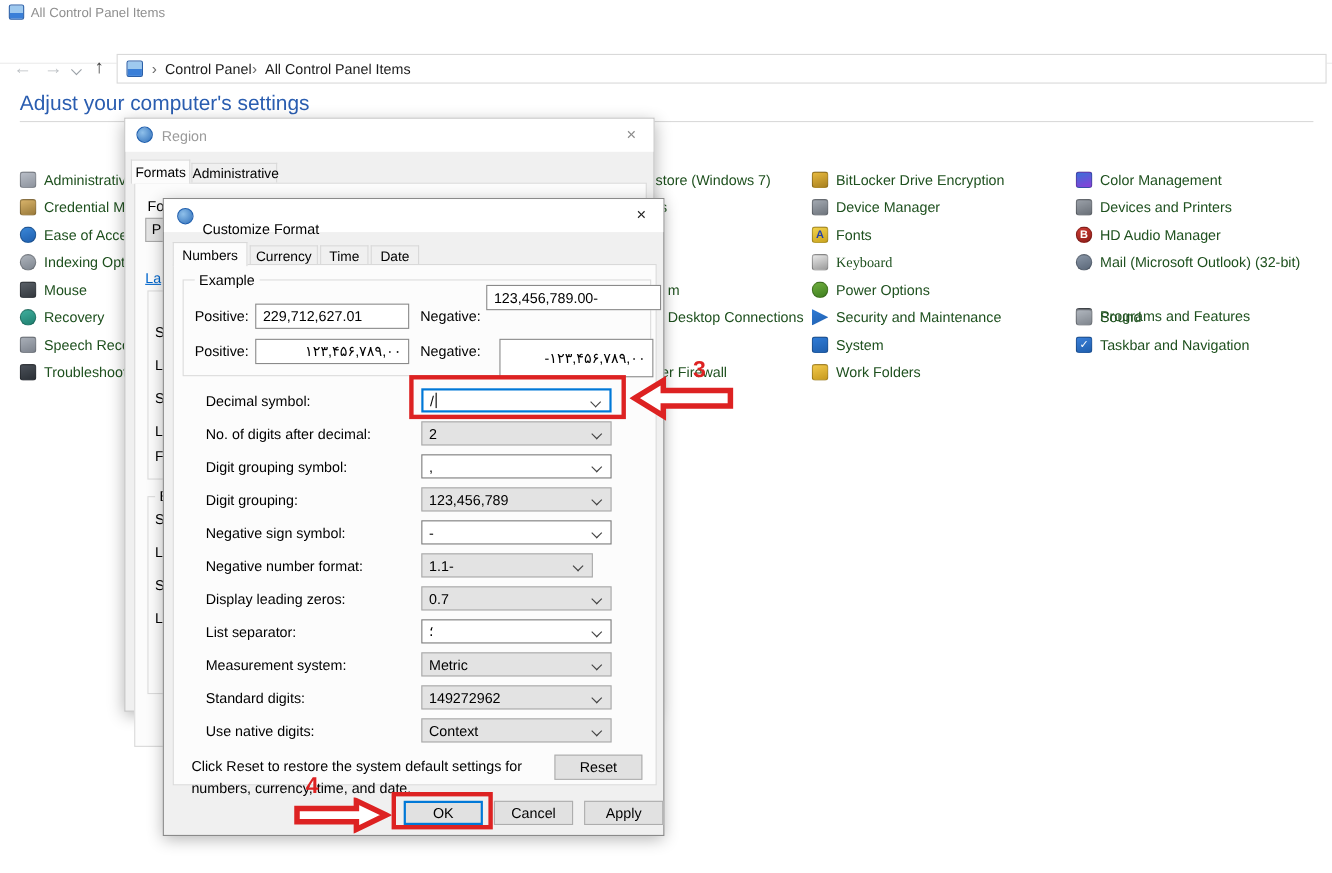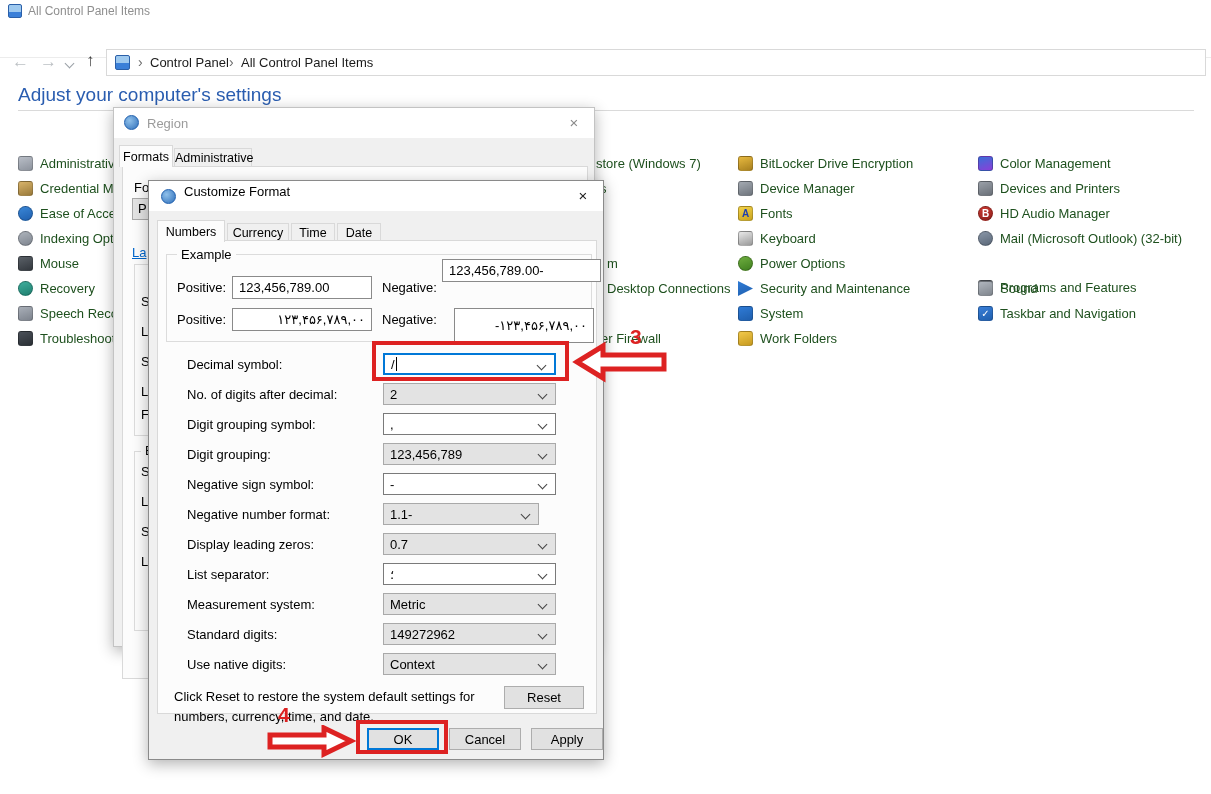--- a/index.html
+++ b/index.html
@@ -160,21 +160,21 @@
       <div class="cp-item" style="top: 25px; left: 0px;">
         <span class="cp-icon" style="background: linear-gradient(160deg, rgb(163, 169, 177), rgb(111, 117, 125)); border-radius: 3px;"></span>
         <span class="cp-label">Device Manager</span>
       </div>
       <div class="cp-item" style="top: 50px; left: 0px;">
         <span class="cp-icon" style="background: linear-gradient(160deg, rgb(242, 210, 75), rgb(202, 164, 31)); border-radius: 3px;">
           <span class="g" style="color: rgb(31, 63, 174);">A</span>
         </span>
         <span class="cp-label">Fonts</span>
       </div>
-      <div class="cp-item" style="top: 75px; left: 0px;">
+      <div class="cp-item" style="top: 75px; left: 0px; font-family: Liberation Serif, serif;">
         <span class="cp-icon" style="background: linear-gradient(160deg, rgb(233, 233, 233), rgb(154, 154, 154)); border-radius: 3px;"></span>
         <span class="cp-label">Keyboard</span>
       </div>
       <div class="cp-item" style="top: 100px; left: 0px;">
         <span class="cp-icon" style="background: linear-gradient(160deg, rgb(111, 174, 63), rgb(63, 127, 31)); border-radius: 50%;"></span>
         <span class="cp-label">Power Options</span>
       </div>
       <div class="cp-item" style="top: 125px; left: 0px;">
         <span class="cp-icon" style="background: linear-gradient(160deg, rgb(47, 123, 214), rgb(31, 95, 174)); clip-path: polygon(0px 0px, 100% 50%, 0px 100%); border: none;"></span>
         <span class="cp-label">Security and Maintenance</span>
@@ -249,38 +249,38 @@
           <span class="rg-letter" style="left: 18px; top: 327px;">L</span>
           <span class="rg-letter" style="left: 18px; top: 357px;">S</span>
           <span class="rg-letter" style="left: 18px; top: 387px;">L</span>
         </div>
     </div>
   </div>
 
   <div id="cust-dialog" class="abs dialog">
     <div class="abs dlg-titlebar">
       <span class="abs dlg-icon" style="left:12px;top:8px"></span>
-      <span class="abs dlg-title" style="left:35px;top:3px;color:#000">Customize Format</span>
+      <span class="abs dlg-title" style="left:35px;top:20px;color:#000">Customize Format</span>
       <span class="abs dlg-close" style="right:6px;top:4px;color:#222">×</span>
     </div>
     <div id="cust-tabs">
         <div class="abs tab active" style="left: 8px; width: 68px; top: 39px; height: 22px; line-height: 22px;">Numbers</div>
         <div class="abs tab inactive" style="left: 78px; width: 62px; top: 42px; height: 19px; line-height: 18px;">Currency</div>
         <div class="abs tab inactive" style="left: 142px; width: 44px; top: 42px; height: 19px; line-height: 18px;">Time</div>
         <div class="abs tab inactive" style="left: 188px; width: 44px; top: 42px; height: 19px; line-height: 18px;">Date</div>
       </div>
 
     <div id="cust-page" class="abs tabpage">
 
       <div class="abs grp" style="left:8px;top:13px;width:426px;height:88px">
         <span class="grp-legend" style="left:10px">Example</span>
       </div>
       <span class="abs lbl" style="left:19px;top:39px">Positive:</span>
       <div class="abs txtbox" style="left:74px;top:35px;width:140px;height:23px">
-          <span class="bidi">123,456,789.00</span>
+          <span class="bidi">229,712,627.01</span>
         </div>
       <span class="abs lbl" style="left:224px;top:39px">Negative:</span>
       <div class="abs txtbox" style="left:284px;top:18px;width:159px;height:23px">
           <span class="bidi">123,456,789.00-</span>
         </div>
       <span class="abs lbl" style="left:19px;top:71px">Positive:</span>
       <div class="abs txtbox right" style="left:74px;top:67px;width:140px;height:23px">
           <span class="bidi">۱۲۳,۴۵۶,۷۸۹,۰۰</span>
         </div>
       <span class="abs lbl" style="left:224px;top:71px">Negative:</span>

